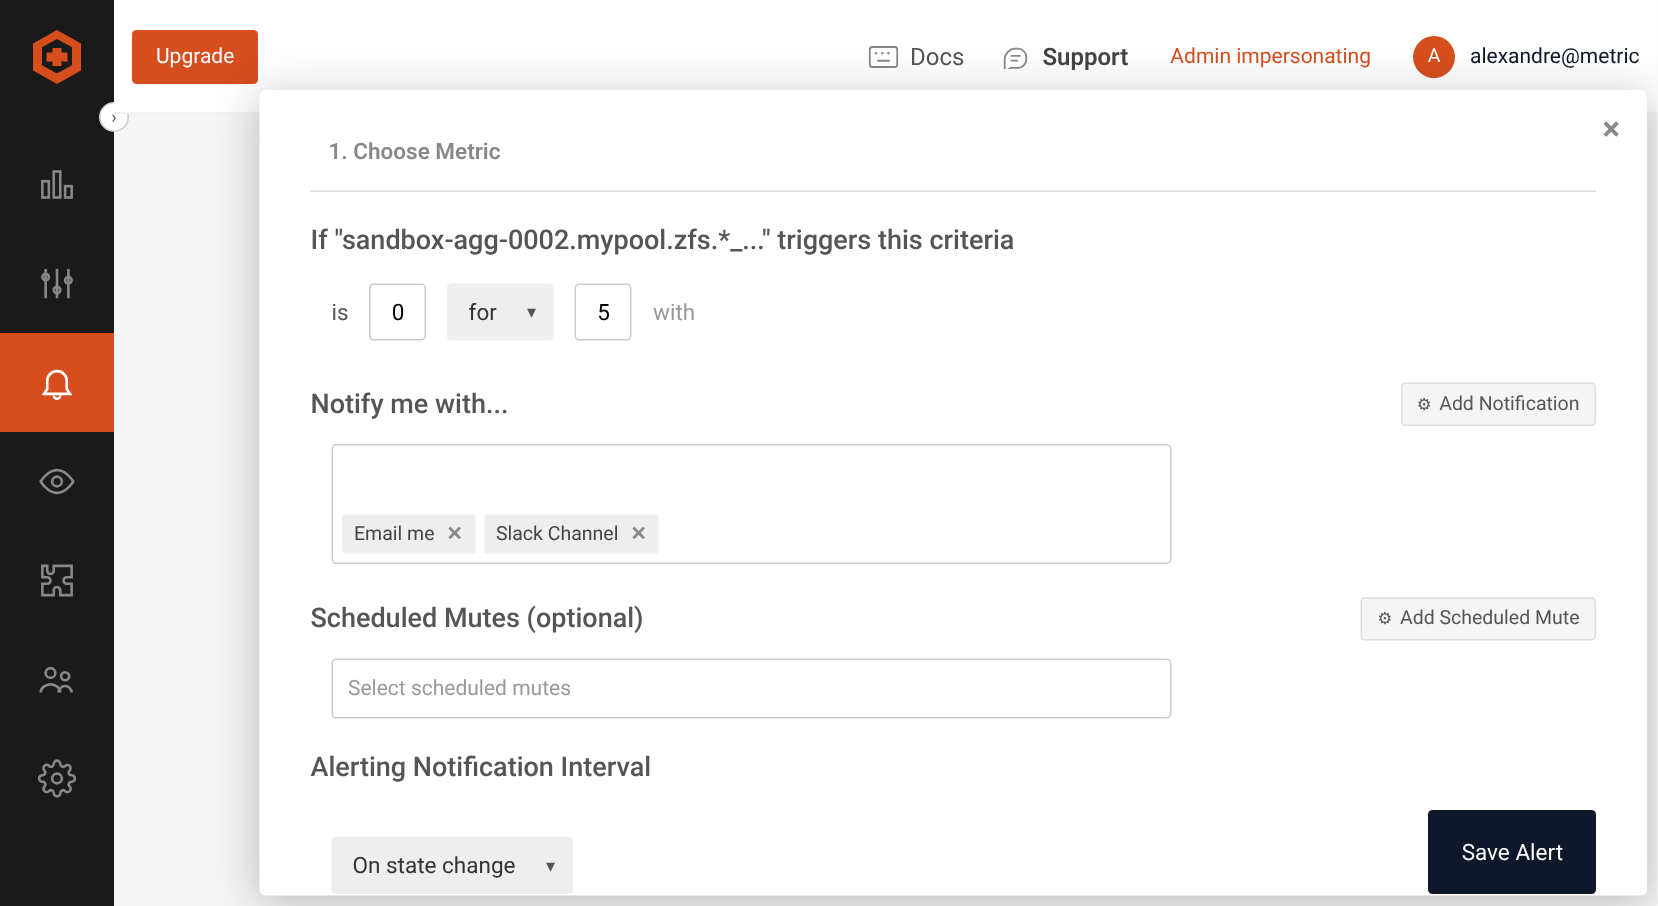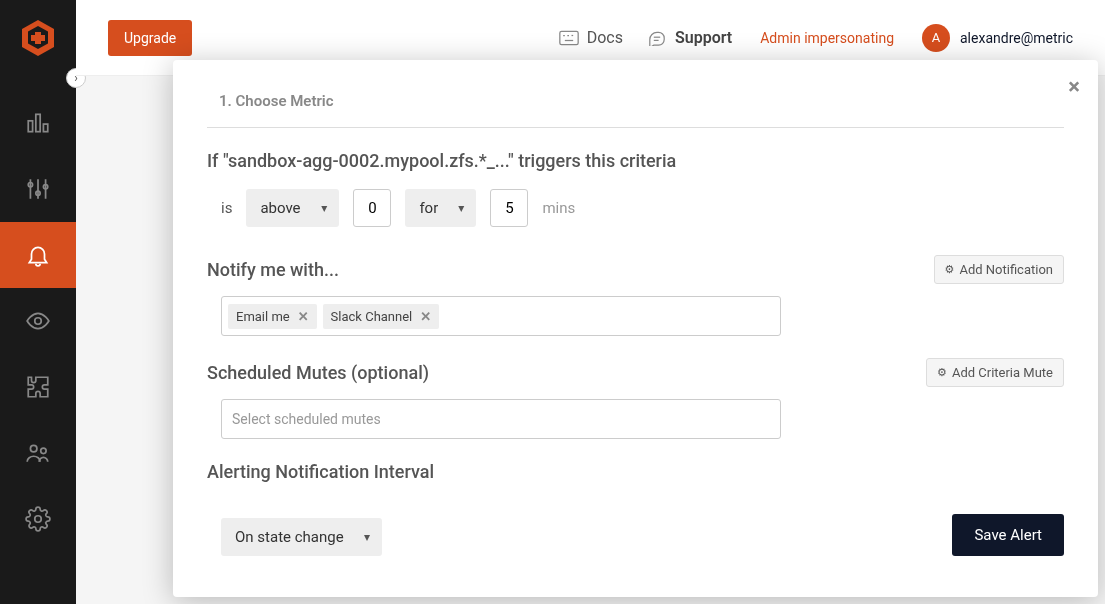--- a/index.html
+++ b/index.html
@@ -23,21 +23,21 @@
   .nav-item {
     width: 76px; height: 66px; display: flex; align-items: center; justify-content: center;
     cursor: pointer;
   }
   .nav-item.active { background: #d64e1e; }
   .nav-item svg { width: 26px; height: 26px; stroke: #888; fill: none; stroke-width: 1.6; }
   .nav-item.active svg { stroke: #fff; }
 
   .topbar {
     position: absolute; left: 76px; top: 0; right: 0; height: 76px;
-    background: #fff; display: flex; align-items: center; padding: 0 32px;
+    background: #fff; display: flex; align-items: center; padding: 0 12px;
     border-bottom: 1px solid #eee;
   }
   .topbar .spacer { flex: 1; }
   .upgrade-btn {
     background: #d64e1e; color: #fff; border: none; padding: 10px 16px;
     border-radius: 3px; font-size: 14px; cursor: pointer;
   }
   .top-link {
     display: flex; align-items: center; gap: 8px; color: #555; font-size: 16px; margin-left: 24px;
     cursor: pointer;
@@ -102,26 +102,26 @@
     display: flex; align-items: center; gap: 5px;
   }
 
   .tag-input {
     border: 1px solid #ccc; border-radius: 3px; padding: 6px; width: 560px;
     display: flex; gap: 6px; flex-wrap: wrap; margin-left: 14px; margin-bottom: 22px;
     min-height: 40px; align-items: center;
   }
   .tag {
     background: #eee; border-radius: 2px; padding: 5px 8px; font-size: 13px; color: #444;
-    display: flex; align-items: center; gap: 8px;
+    display: flex; align-items: center; gap: 8px; margin-top: 40px;
   }
   .tag .x { color: #888; cursor: pointer; font-weight: bold; font-size: 13px; }
   .tag-placeholder { color: #999; font-size: 14px; padding-left: 4px; }
 
-  .interval-row { display: flex; justify-content: space-between; align-items: flex-end; margin-top: 6px; }
+  .interval-row { display: flex; justify-content: space-between; margin-top: 6px; }
   .save-btn {
     background: #0f172a; color: #fff; border: none; padding: 12px 22px;
     border-radius: 3px; font-size: 15px; cursor: pointer;
   }
   .interval-sel-wrap { margin-left: 14px; margin-top: 18px; }
   .gear { font-size: 11px; }
 </style>
 </head>
 <body>
 
@@ -220,33 +220,28 @@
     <div class="close-x">×</div>
 
     <div class="tabs">
       <div class="tab">1. Choose Metric</div>
     </div>
 
     <div class="section-title">If "sandbox-agg-0002.mypool.zfs.*_..." triggers this criteria</div>
 
     <div class="criteria-row">
       <span class="lbl">is</span>
-      <span class="sel-wrap">
-        <select class="sel">
-          <option>above</option>
-        </select>
-      </span>
       <input class="num-input" value="0" style="">
       <span class="sel-wrap">
         <select class="sel">
           <option>for</option>
         </select>
       </span>
       <input class="num-input" value="5" style="">
-      <span class="mins">mins</span>
+      <span class="mins">with</span>
     </div>
 
     <div class="row-head">
       <div class="section-title" style="margin-bottom:0">Notify me with...</div>
       <button class="small-btn">
         <span class="gear">⚙</span>
         <span>Add Notification</span>
       </button>
     </div>
     <div class="tag-input">
@@ -257,21 +252,21 @@
       <span class="tag">
         <span>Slack Channel</span>
         <span class="x">✕</span>
       </span>
     </div>
 
     <div class="row-head">
       <div class="section-title" style="margin-bottom:0">Scheduled Mutes (optional)</div>
       <button class="small-btn">
         <span class="gear">⚙</span>
-        <span>Add Criteria Mute</span>
+        <span>Add Scheduled Mute</span>
       </button>
     </div>
     <div class="tag-input">
       <span class="tag-placeholder">Select scheduled mutes</span>
     </div>
 
     <div class="section-title">Alerting Notification Interval</div>
     <div class="interval-row">
       <span class="sel-wrap interval-sel-wrap">
         <select class="sel">

